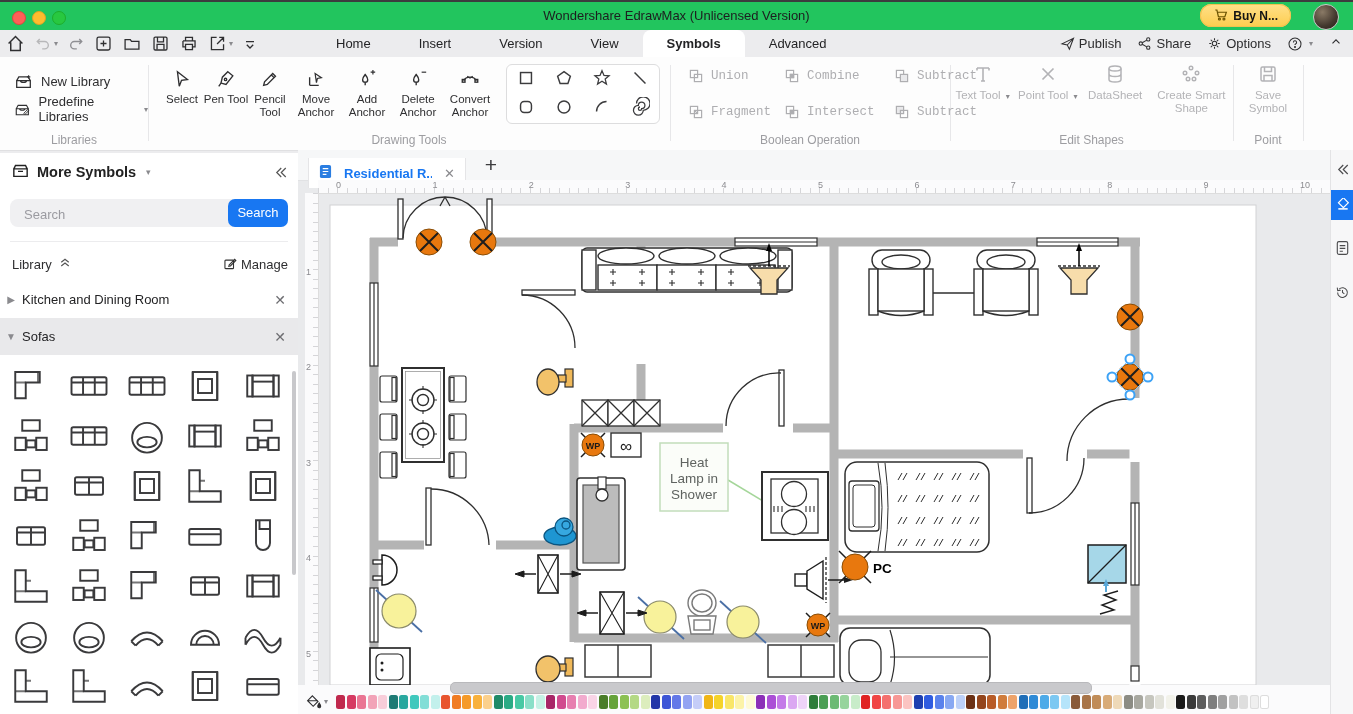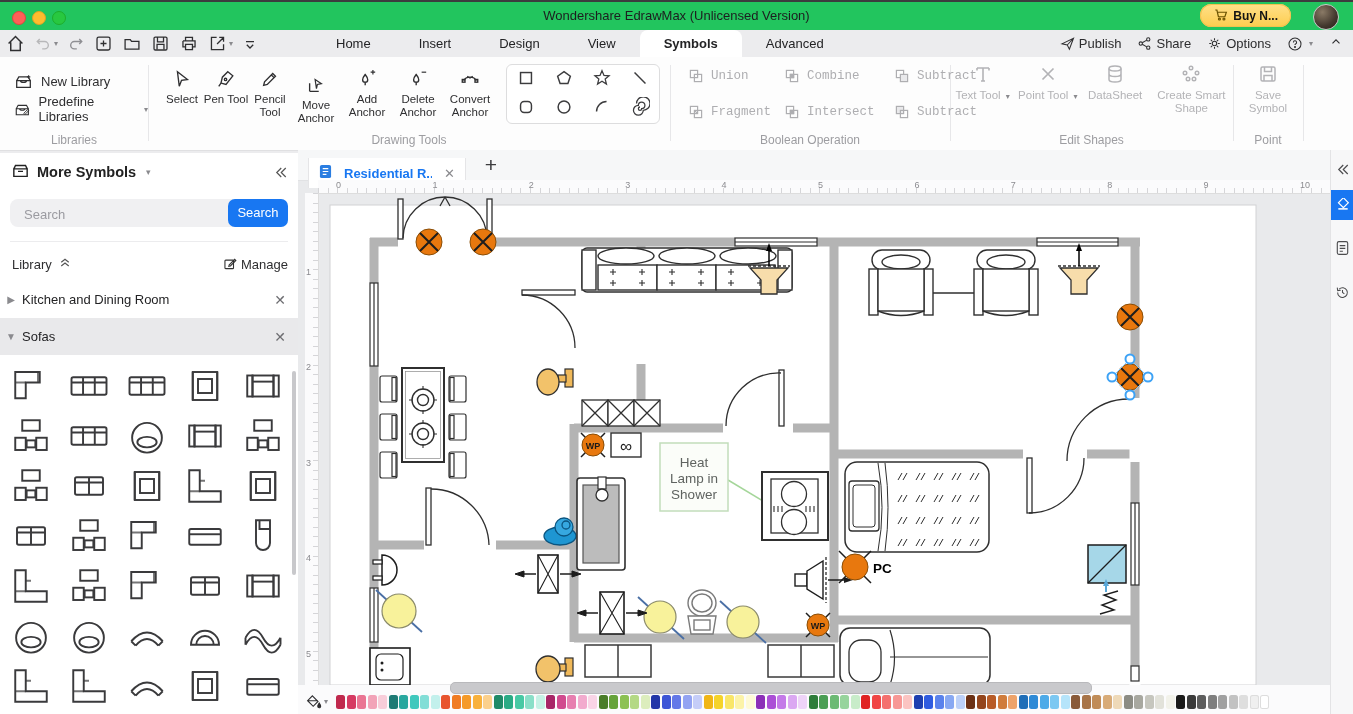--- a/index.html
+++ b/index.html
@@ -223,21 +223,21 @@
         </span>
       <span class="mb-btn">
           <svg width="16" height="16" viewBox="0 0 20 20" fill="none" stroke="#2f2f31" stroke-width="1.6">
             <path d="M5 7h10M6 11l4 4 4-4"></path>
           </svg>
         </span>
     </div>
     <div class="tabs">
       <span class="tab">Home</span>
       <span class="tab">Insert</span>
-      <span class="tab">Design</span>
+      <span class="tab">Version</span>
       <span class="tab">View</span>
       <span class="tab active">Symbols</span>
       <span class="tab">Advanced</span>
     </div>
     <div class="mb-right">
       <span class="mb-ritem">
           <svg width="15" height="15" viewBox="0 0 20 20" fill="none" stroke="#2f2f31" stroke-width="1.4">
             <path d="M2.5 10.5L18 3l-5.5 14.5-2.8-5.5zM9.7 12L18 3"></path>
           </svg>
           <span>Publish</span>
@@ -312,21 +312,21 @@
             <path d="M5.5 15.5L3 19"></path>
           </svg>
         <div class="tl2">Pen Tool</div>
         </div>
       <div class="rtool" style="left:96px;top:12px">
         <svg width="20" height="20" viewBox="0 0 22 22" fill="none" stroke="#2f2f31" stroke-width="1.5">
             <path d="M4 18l1-4L14 5l3 3-9 9zM12.5 6.5l3 3"></path>
           </svg>
         <div class="tl2">Pencil Tool</div>
         </div>
-      <div class="rtool" style="left:142px;top:18px">
+      <div class="rtool" style="left:142px;top:12px">
         <svg width="20" height="20" viewBox="0 0 22 22" fill="none" stroke="#2f2f31" stroke-width="1.5">
             <path d="M4 18V9M4 18h10"></path>
             <path d="M10 5l7 4.5-4.5 1-1 4.5z" stroke-width="1.3"></path>
           </svg>
         <div class="tl2">Move Anchor</div>
         </div>
       <div class="rtool" style="left:193px;top:12px">
         <svg width="20" height="20" viewBox="0 0 22 22" fill="none" stroke="#2f2f31" stroke-width="1.5">
             <path d="M9 6c-1.8 2.2-2.8 4-2.8 5.8a2.8 2.8 0 0 0 5.6 0C11.8 10 10.8 8.2 9 6zM9 14.6V18"></path>
             <path d="M15 3.5h5M17.5 1v5" stroke-width="1.3"></path>

